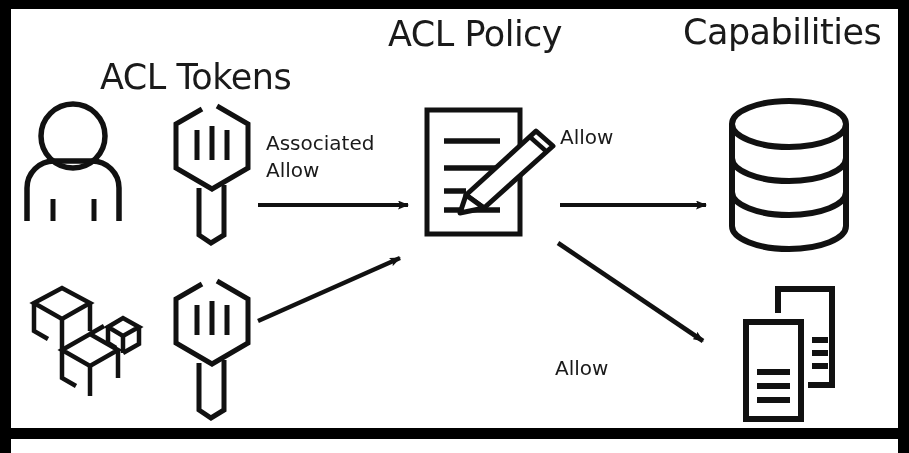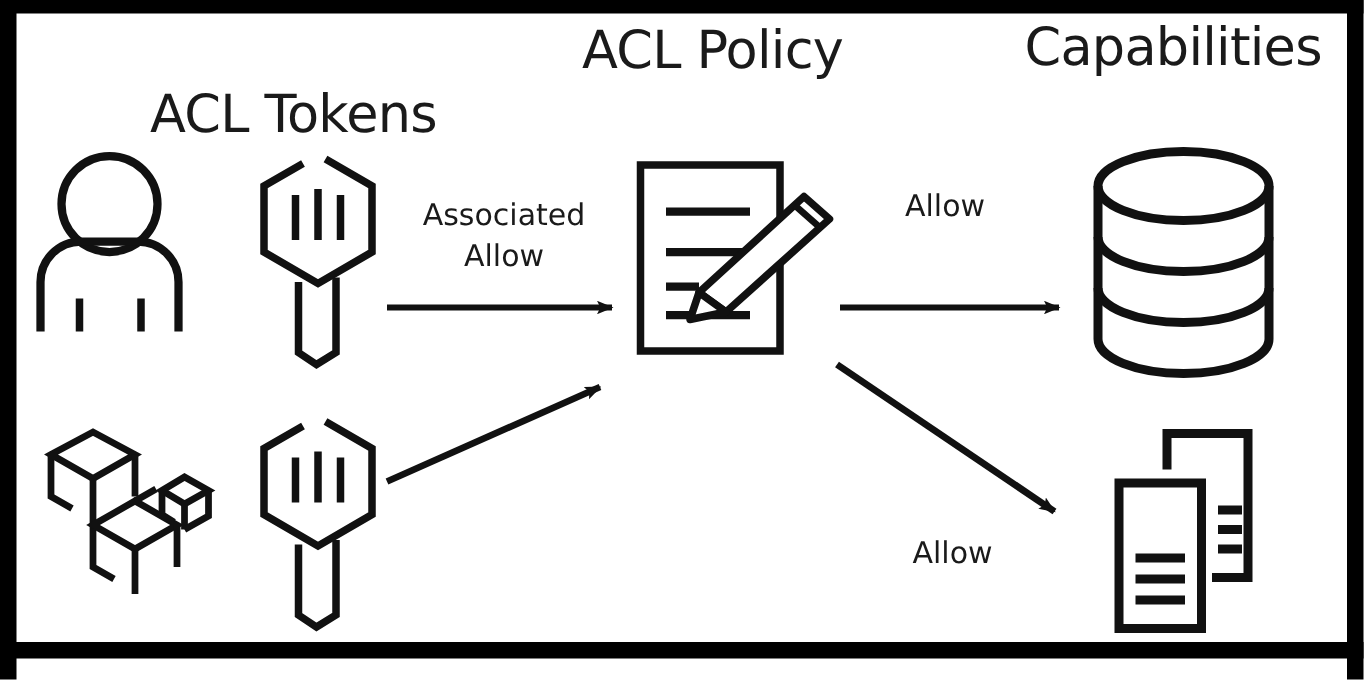--- a/index.html
+++ b/index.html
@@ -4,21 +4,21 @@
 <style>
   html,body{margin:0;padding:0;background:#ffffff;}
   body{width:909px;height:453px;overflow:hidden;font-family:"DejaVu Sans",sans-serif;}
   #frame{position:absolute;left:0;top:0;width:909px;height:453px;box-sizing:border-box;
          border-top:9px solid #000;border-left:11px solid #000;border-right:11px solid #000;
          border-bottom:0;background:#fff;}
   #bottombar{position:absolute;left:0;top:428px;width:909px;height:11px;background:#000;}
   #canvas{position:absolute;left:0;top:0;width:909px;height:453px;}
   .hdr{position:absolute;font-size:35px;color:#1a1a1a;white-space:nowrap;
        font-family:"DejaVu Sans",sans-serif;letter-spacing:-0.5px;}
-  .lbl{position:absolute;font-size:20px;color:#1a1a1a;text-align:center;
+  .lbl{position:absolute;font-size:20px;color:#1a1a1a;
        line-height:27px;white-space:nowrap;font-family:"DejaVu Sans",sans-serif;}
   svg{position:absolute;left:0;top:0;overflow:visible;}
 </style>
 </head>
 <body>
 
 <div id="frame"></div>
 <div id="bottombar"></div>
 
 <div id="canvas">

